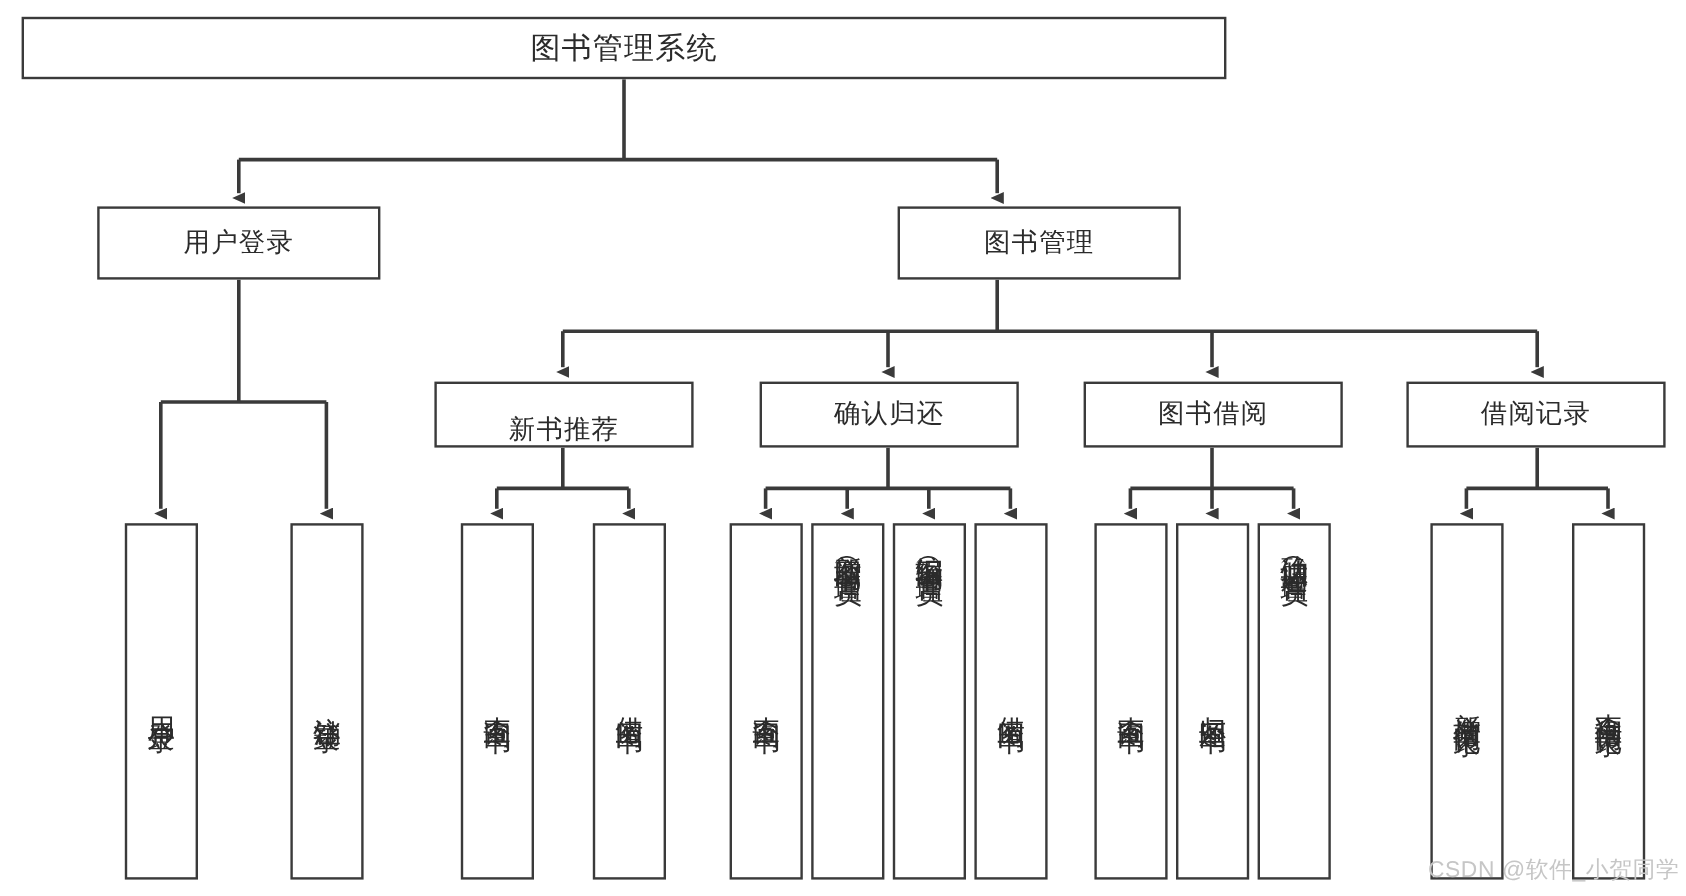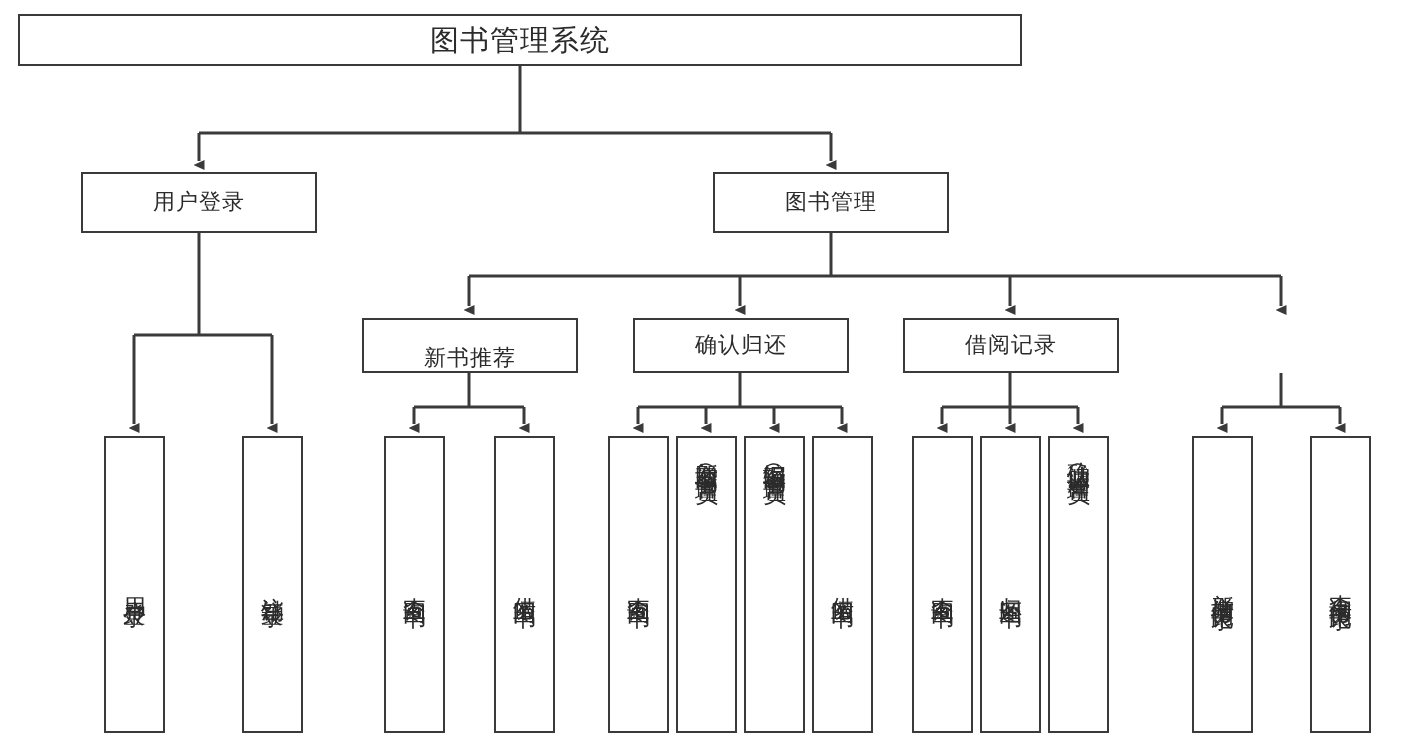--- a/index.html
+++ b/index.html
@@ -41,21 +41,21 @@
     line-height: 1.12;
     letter-spacing: 1px;
     white-space: pre;
   }
   
   .node.horiz .node-label {
     font-size: 22px;
     text-align: center;
   }
   .node.root .node-label {
-    font-size: 29px;
+    font-size: 25px;
   }
   
   .node.vert {
     align-items: flex-start;
     justify-content: center;
     padding-top: 6px;
   }
   .node.vert .node-label {
     font-size: 23px;
     writing-mode: vertical-rl;
@@ -135,36 +135,39 @@
   </svg>
 
   <div class="node horiz root" style="left:18px; top:14px; width:1004px; height:52px;">
     <span class="node-label">图书管理系统</span>
   </div>
 
   <div class="node horiz" style="left:81px; top:172px; width:236px; height:61px;">
     <span class="node-label">用户登录</span>
   </div>
 
-  <div class="node horiz" style="left:713px; top:172px; width:236px; height:61px;">
+  <div class="node horiz" style="left:748px; top:172px; width:236px; height:61px;">
     <span class="node-label">图书管理</span>
   </div>
 
   <div class="node horiz" style="left:362px; top:318px; width:216px; height:55px;align-items:flex-end;">
     <span class="node-label">新书推荐</span>
   </div>
 
   <div class="node horiz" style="left:633px; top:318px; width:216px; height:55px;">
     <span class="node-label">确认归还</span>
   </div>
 
   <div class="node horiz" style="left:903px; top:318px; width:216px; height:55px;">
+    <span class="node-label">图书借阅</span>
+  </div>
+
+  <div class="node horiz" style="left:1172px; top:318px; width:216px; height:55px;">
     <span class="node-label">借阅记录</span>
   </div>
-
 
   <div class="node vert centered" style="left:104px; top:436px; width:61px; height:297px;">
     <span class="node-label">用户登录</span>
   </div>
 
   <div class="node vert centered" style="left:242px; top:436px; width:61px; height:297px;">
     <span class="node-label">注销登录</span>
   </div>
 
   <div class="node vert centered" style="left:384px; top:436px; width:61px; height:297px;">
@@ -204,14 +207,15 @@
   </div>
 
   <div class="node vert centered" style="left:1192px; top:436px; width:61px; height:297px;">
     <span class="node-label">新增借阅记录</span>
   </div>
 
   <div class="node vert centered" style="left:1310px; top:436px; width:61px; height:297px;">
     <span class="node-label">查询借阅记录</span>
   </div>
 
+  <div class="watermark" style="left:1190px; top:712px;">CSDN @软件_小贺同学</div>
 
 </div>
 
 </body></html>

